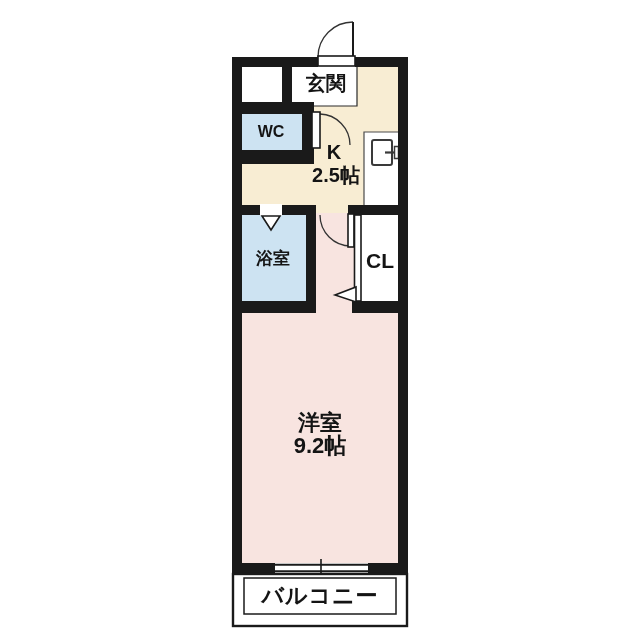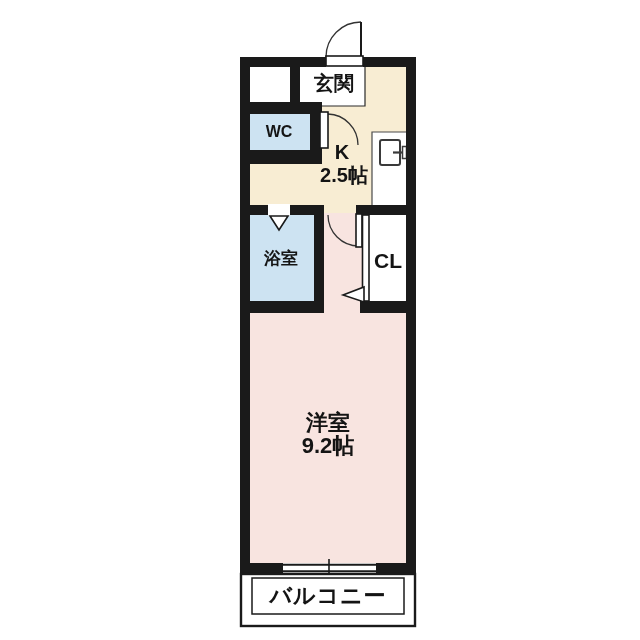--- a/index.html
+++ b/index.html
@@ -1,18 +1,18 @@
 <!DOCTYPE html>
 <html><head>
 <meta charset="utf-8">
 <style>
   html,body{margin:0;padding:0;background:#ffffff;}
   body{width:640px;height:640px;position:relative;overflow:hidden;
        font-family:"Liberation Sans","DejaVu Sans",sans-serif;}
-  .canvas{position:absolute;left:8px;top:0;width:592px;height:640px;}
+  .canvas{position:absolute;left:0;top:0;width:592px;height:640px;}
   svg{display:block;}
   text{fill:#141414;font-weight:bold;font-family:"Liberation Sans","DejaVu Sans",sans-serif;}
 </style>
 </head>
 <body>
 
 <div class="canvas">
 <svg width="640" height="640" viewBox="0 0 640 640">
 
   <g>

